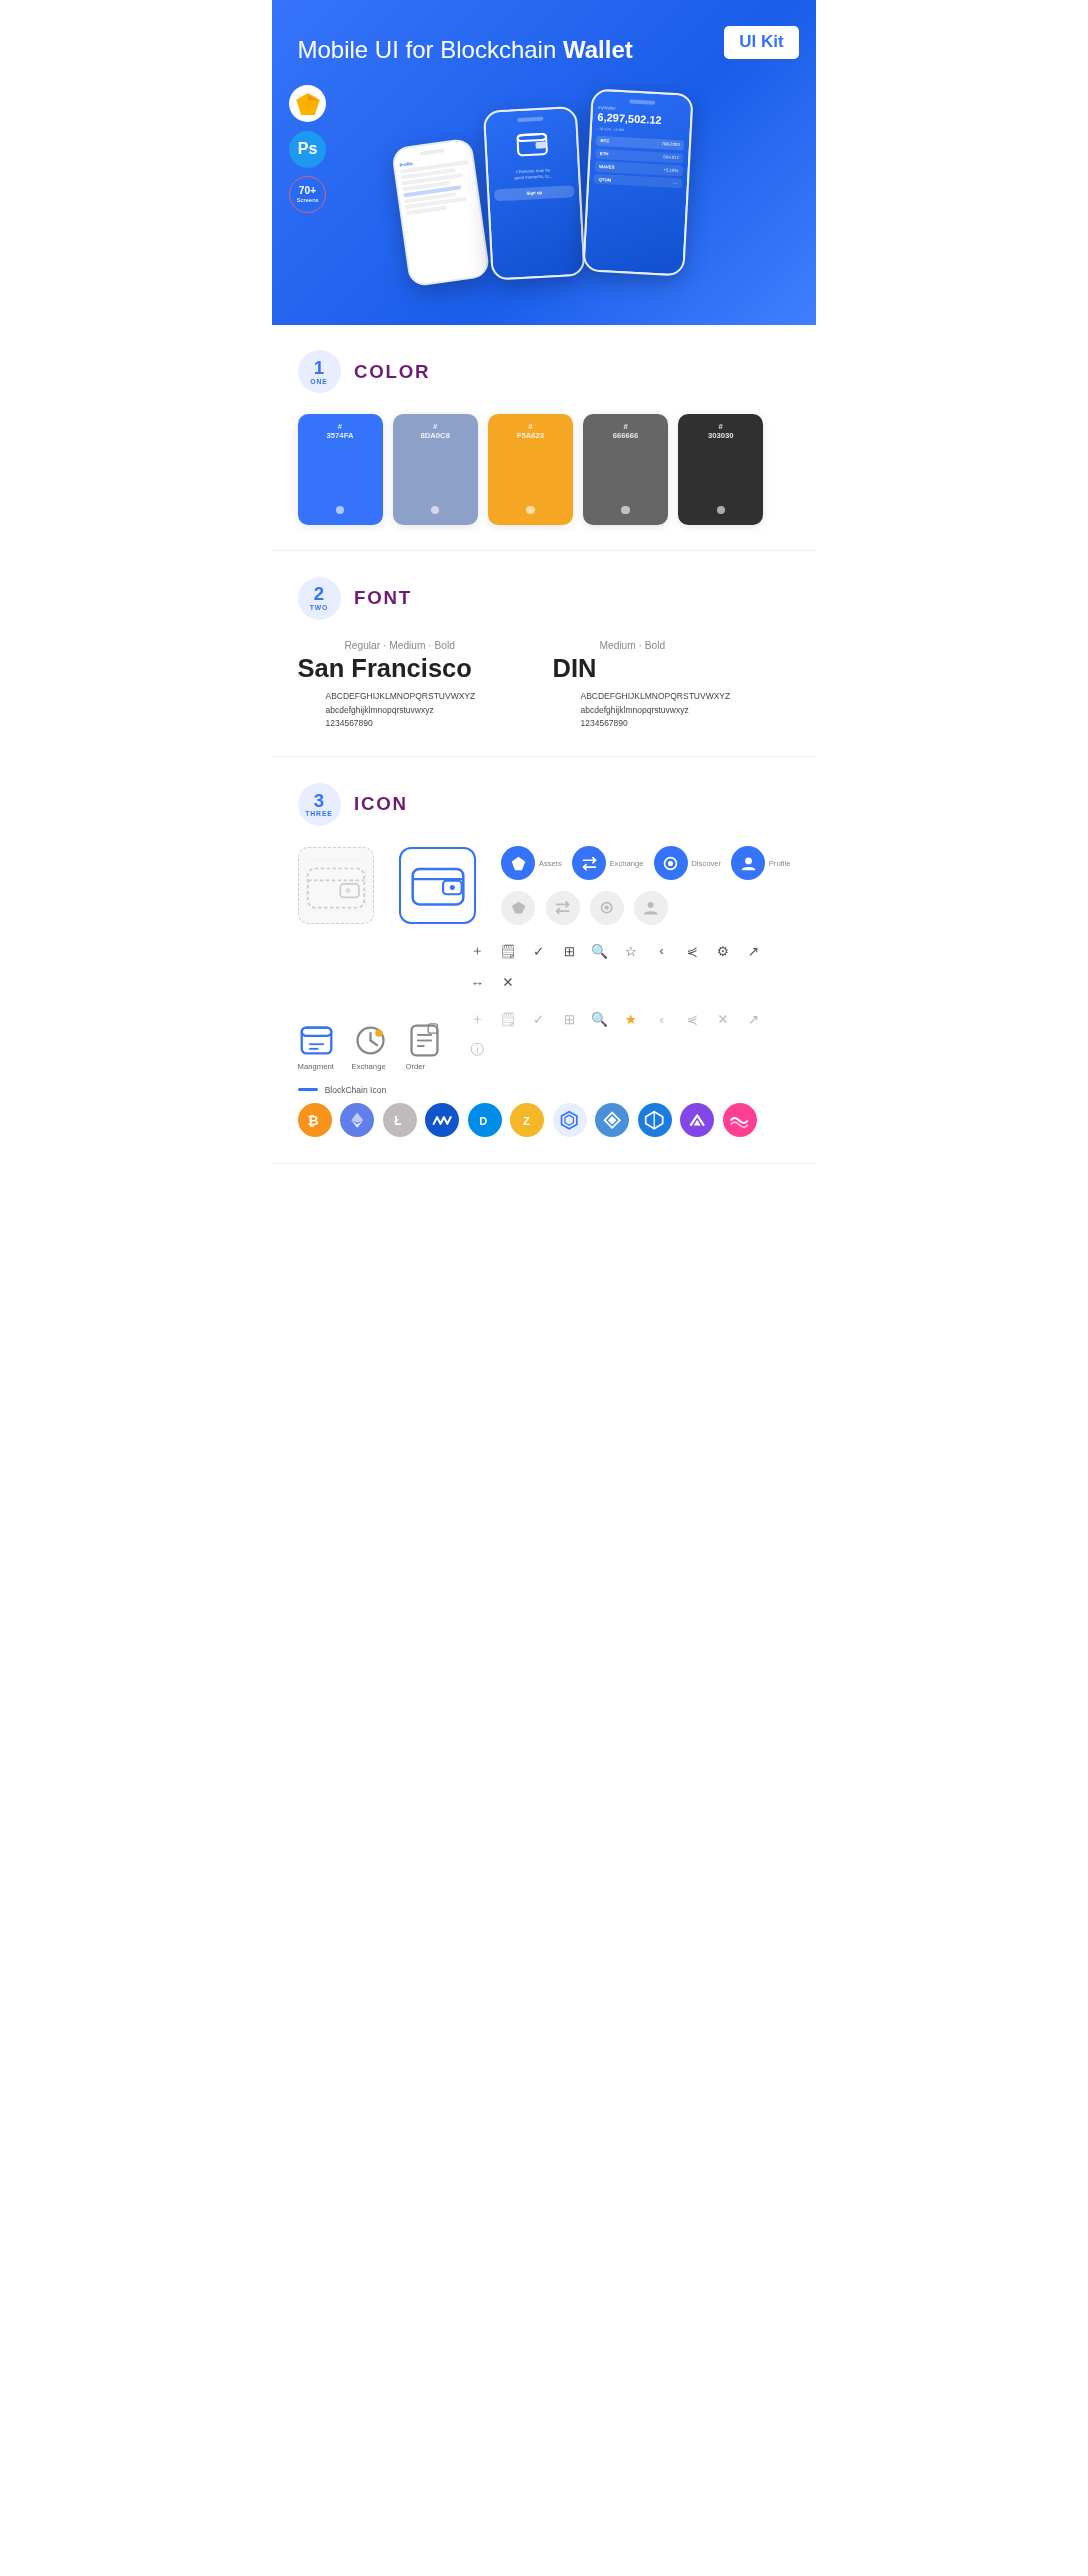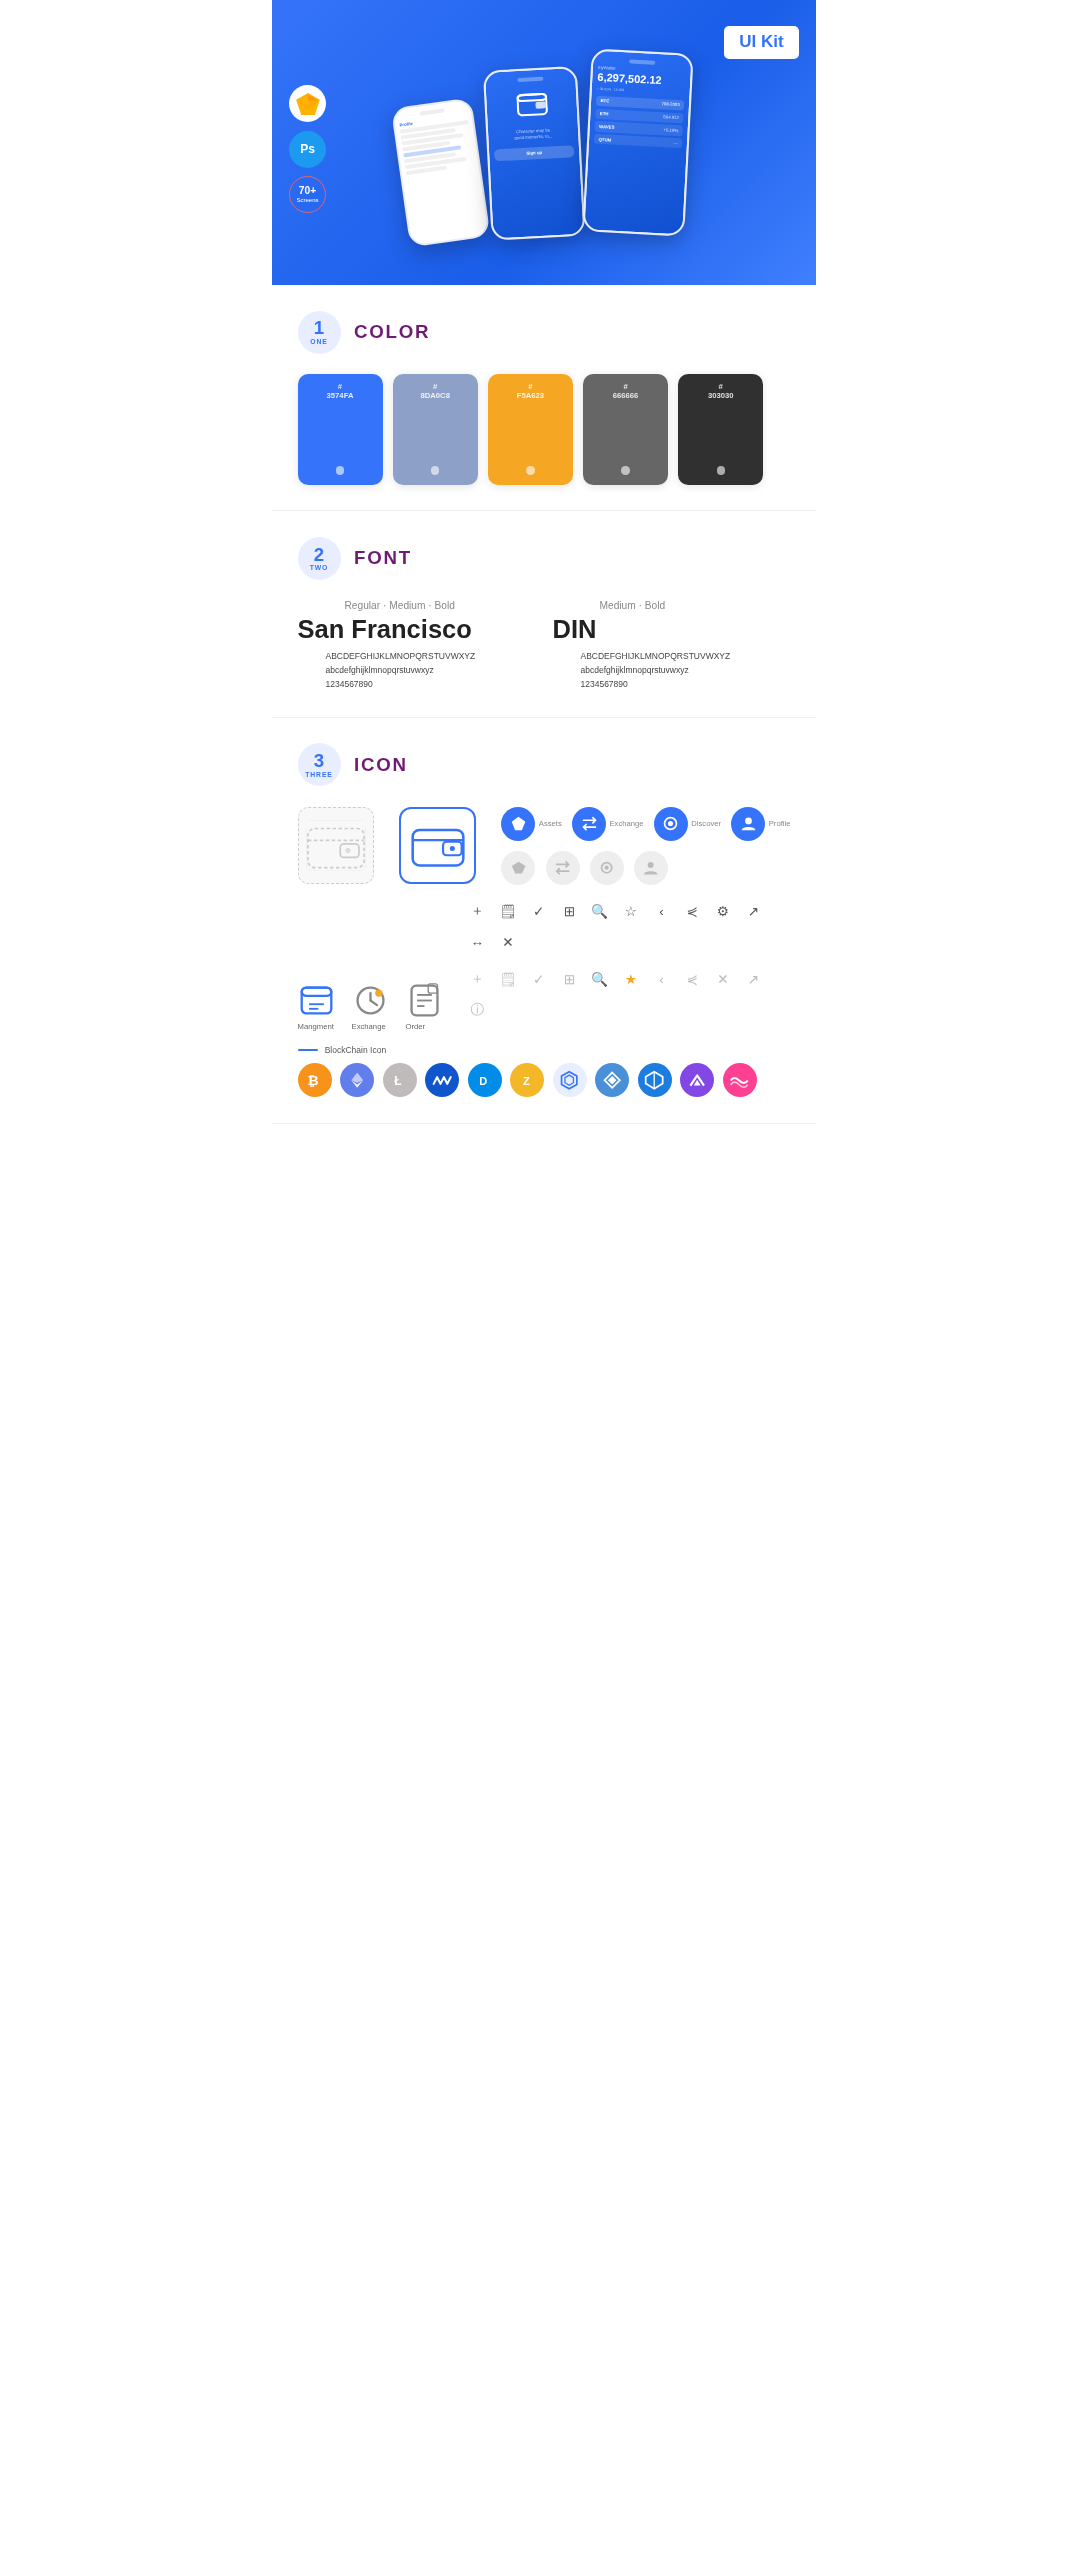--- a/index.html
+++ b/index.html
@@ -44,21 +44,21 @@
       width: 37px;
       height: 37px;
       border-radius: 50%;
       display: flex;
       align-items: center;
       justify-content: center;
       font-weight: 700;
       font-size: 9.4px;
     }
     .badge-sketch { background: #fff; }
-    .badge-ps { background: #1C9AEF; color: #fff; font-size: 12px; font-weight: 900; }
+    .badge-ps { background: #1C9AEF; color: #fff; font-size: 16px; font-weight: 900; }
 
     
     .section {
       padding: 25.5px 25.5px;
       border-bottom: 0.9px solid #f0f0f0;
     }
     .section-header {
       display: flex;
       align-items: center;
       gap: 13.6px;
@@ -301,20 +301,23 @@
     .p-notch {
       width: 25.5px; height: 4.3px;
       background: #ddd; border-radius: 2.6px;
       margin: 0 auto 3.4px;
     }
   </style>
 </head>
 <body>
 
 <div class="hero">
+  <h1 class="hero-title">
+    <span>Mobile UI for Blockchain </span><strong>Wallet</strong>
+  </h1>
   <div class="ui-kit-badge">UI Kit</div>
 
   <div class="hero-badges">
 
     <div class="badge-circle badge-sketch">
       <svg width="24" height="22" viewBox="0 0 28 26">
         <polygon points="14,0 28,8 22,26 6,26 0,8" fill="#FDB300"></polygon>
         <polygon points="14,2 26,9 14,22" fill="#EA6C00" opacity="0.4"></polygon>
         <polygon points="14,2 2,9 14,22" fill="#FDB300" opacity="0.6"></polygon>
         <polygon points="2,9 26,9 14,22" fill="#FDAD00"></polygon>

